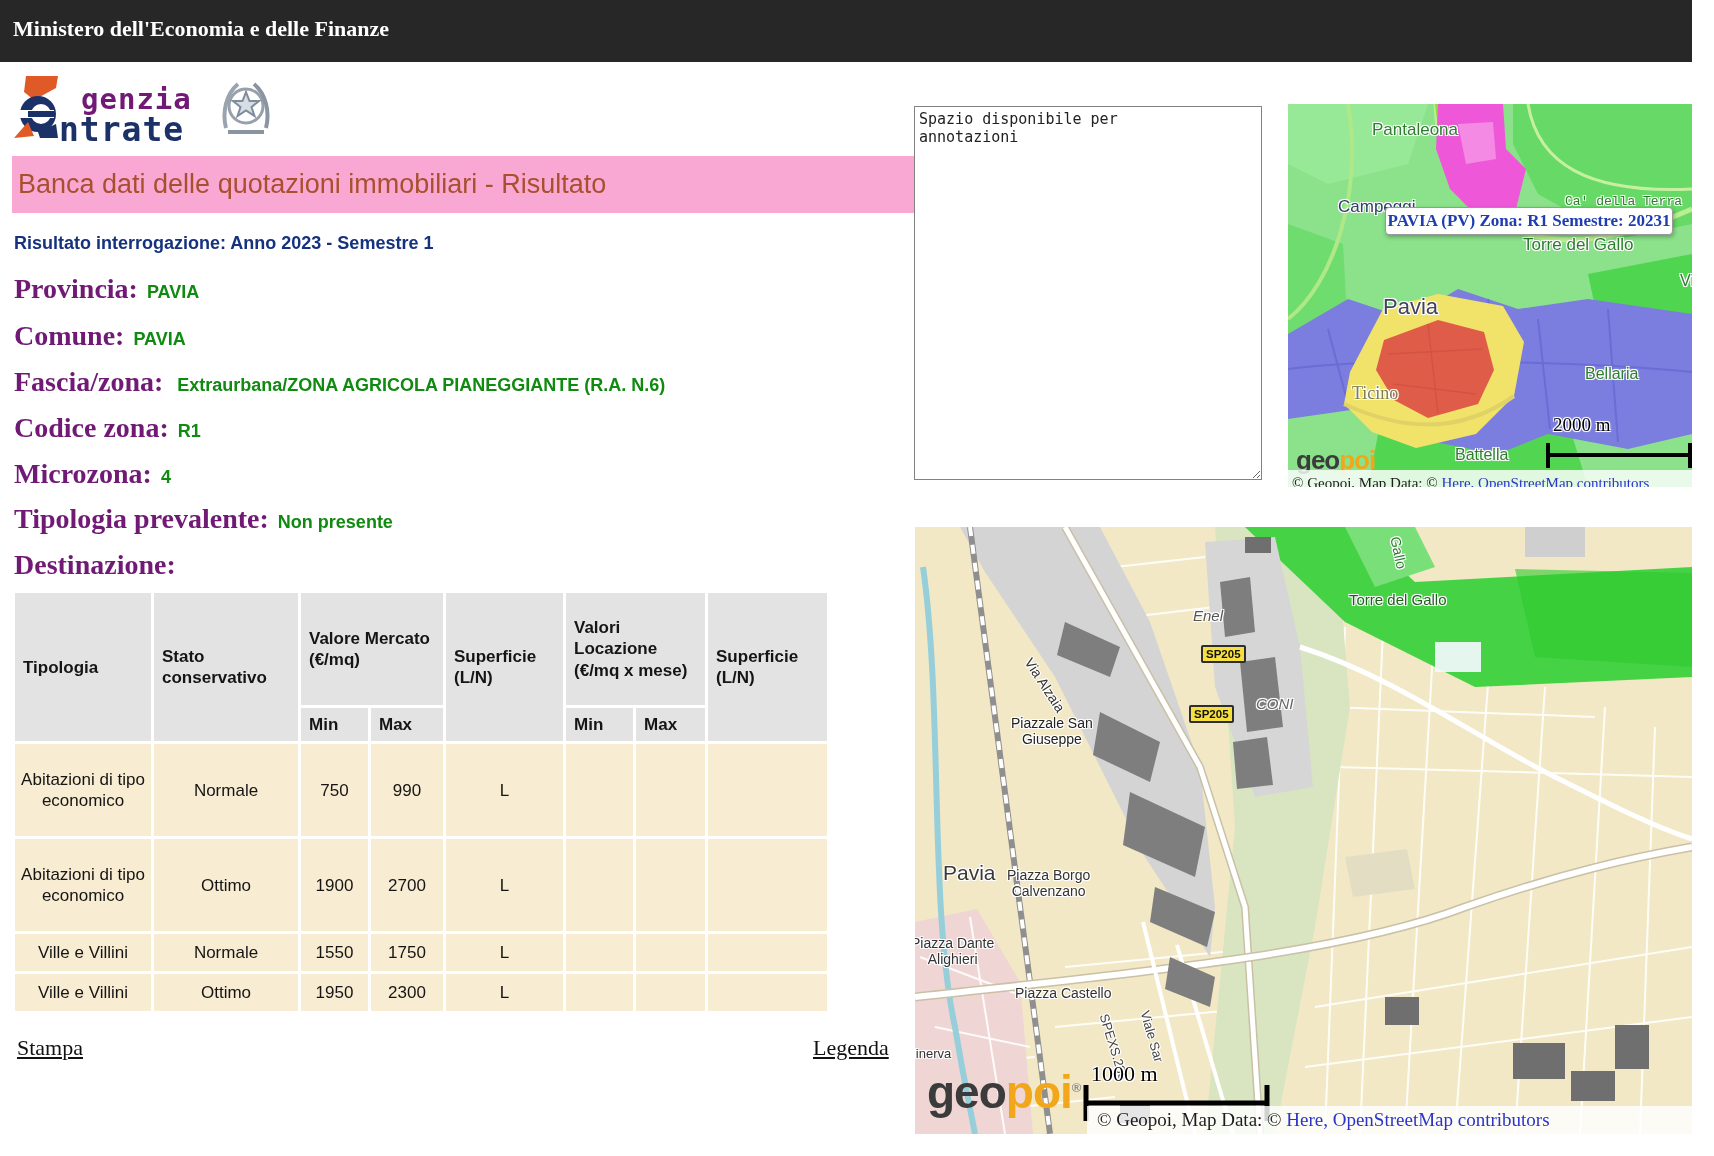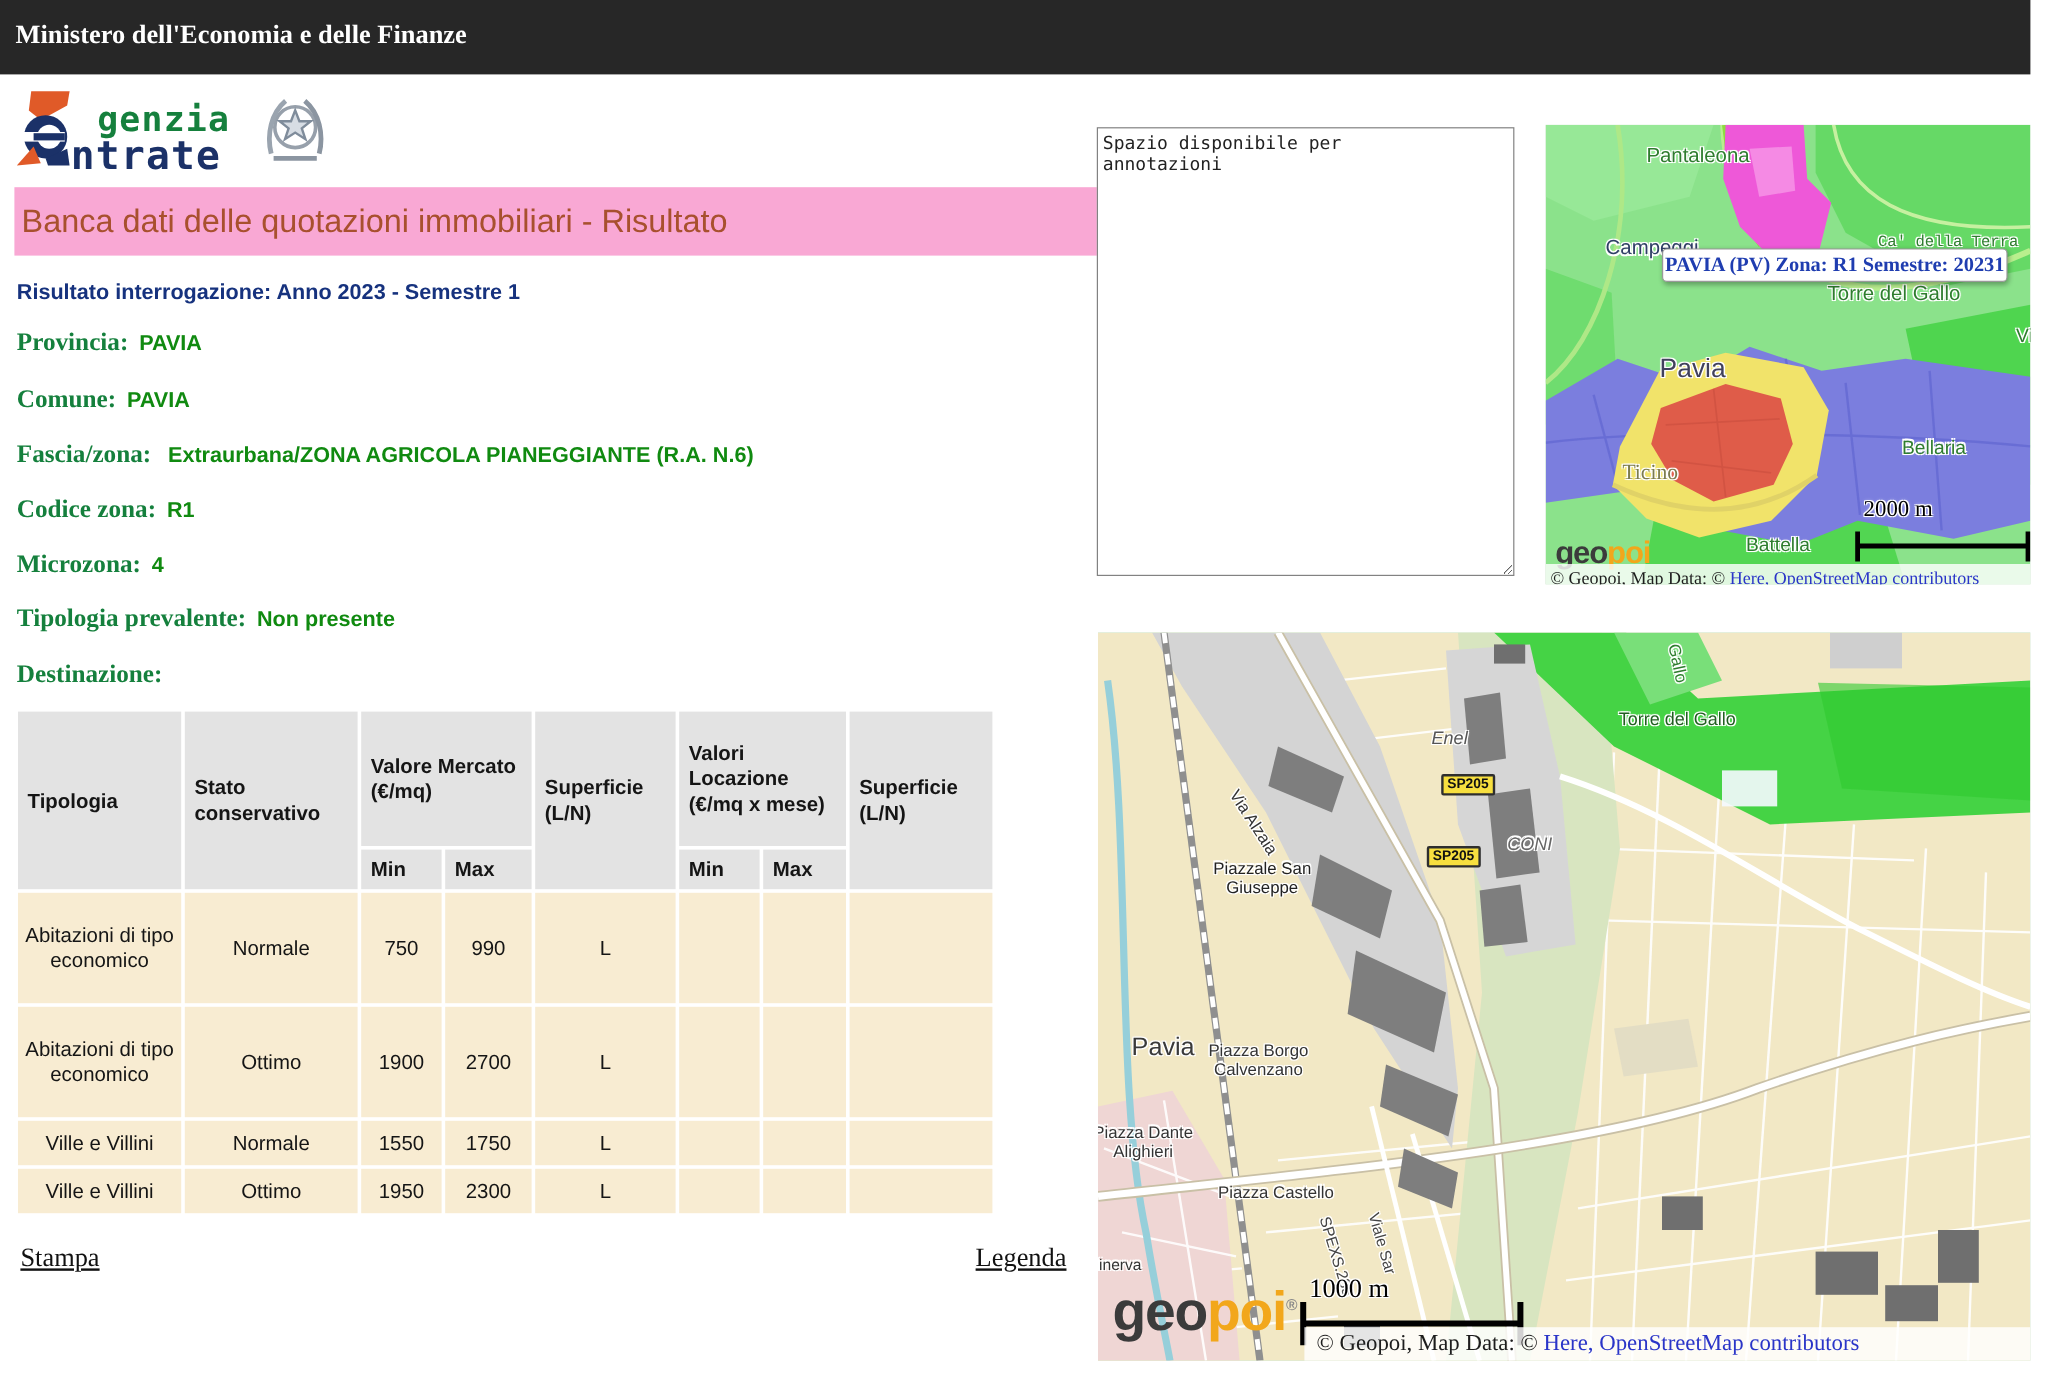--- a/index.html
+++ b/index.html
@@ -8,32 +8,32 @@
   .abs{position:absolute;}
 
   
   #ministry-bar{left:0;top:0;width:1692px;height:62px;background:#272727;}
   #ministry-bar span{position:absolute;left:13px;top:16px;color:#fff;
     font-family:"Liberation Serif",serif;font-weight:bold;font-size:22px;}
 
   
   #logo{left:12px;top:74px;width:290px;height:72px;}
   .logo-genzia{position:absolute;left:69px;top:8px;font-family:"DejaVu Sans Mono",monospace;
-    font-weight:bold;font-size:29px;color:#15803d;letter-spacing:1px;}
+    font-weight:bold;font-size:29px;color:#701a75;letter-spacing:1px;}
   .logo-ntrate{position:absolute;left:47px;top:36px;font-family:"DejaVu Sans Mono",monospace;
     font-weight:bold;font-size:33px;color:#1b3168;letter-spacing:1px;}
 
   
   #banner{left:12px;top:156px;width:986px;height:57px;background:#f9a8d4;color:#a8502e;
     font-size:27px;line-height:57px;padding-left:6px;box-sizing:border-box;}
 
   #result-heading{left:14px;top:233px;font-size:18px;font-weight:bold;color:#16327e;}
 
   .field{position:absolute;left:14px;white-space:nowrap;}
-  .field .lab{font-family:"Liberation Serif",serif;font-weight:bold;font-size:21px;color:#15803d;margin-top:28px;}
+  .field .lab{font-family:"Liberation Serif",serif;font-weight:bold;font-size:28px;color:#701a75;margin-top:28px;}
   .field .val{font-weight:bold;font-size:18px;color:#108a10;margin-left:9px;}
 
   
   #dest-table{left:12px;top:590px;}
   table{border-collapse:separate;border-spacing:3px;table-layout:fixed;width:812px;
     font-size:17px;color:#151515;}
   th{background:#e3e3e3;font-weight:bold;text-align:left;vertical-align:middle;
      padding:6px 8px;line-height:1.25;}
   td{background:#f8ecd2;text-align:center;vertical-align:middle;padding:4px 3px;line-height:1.25;}
 

